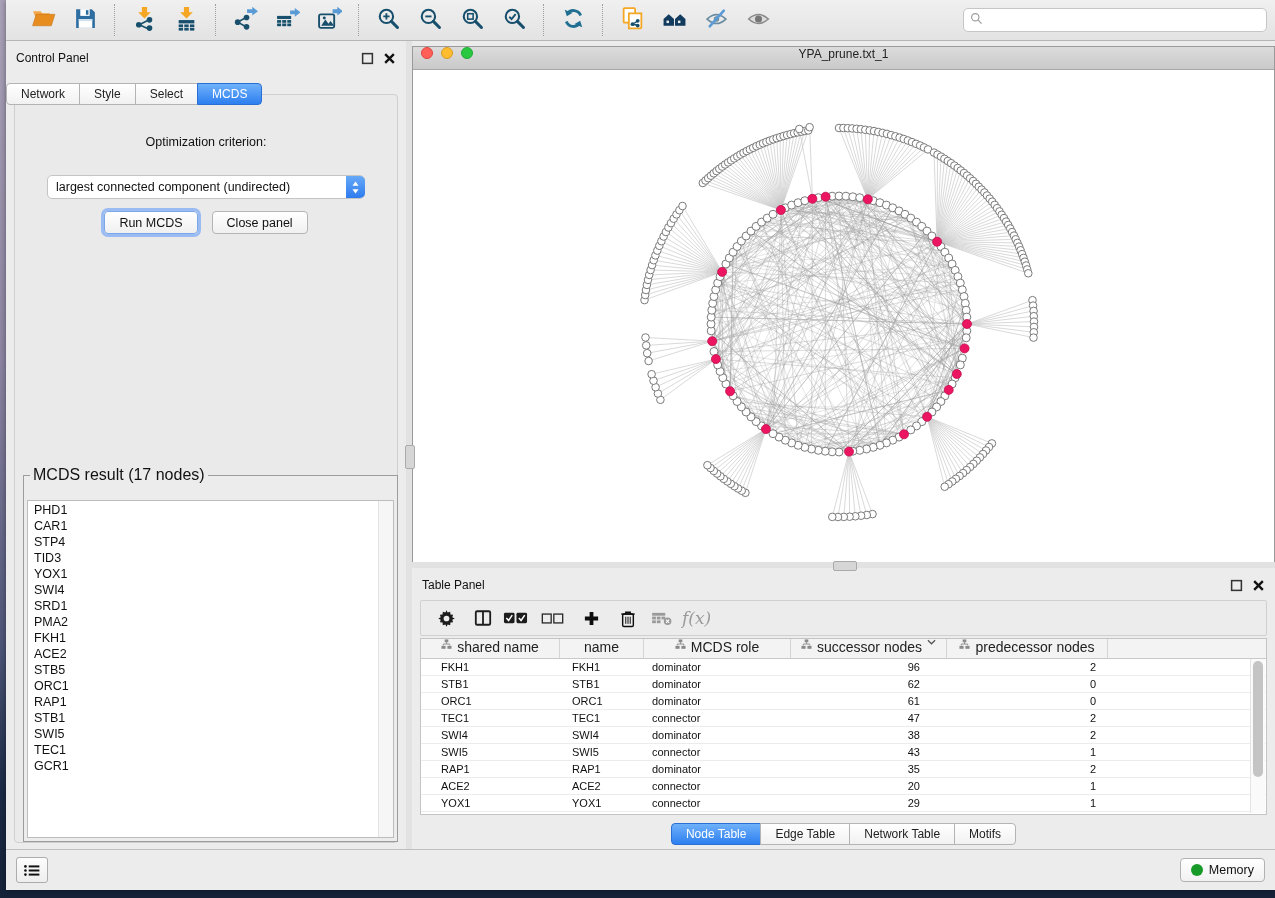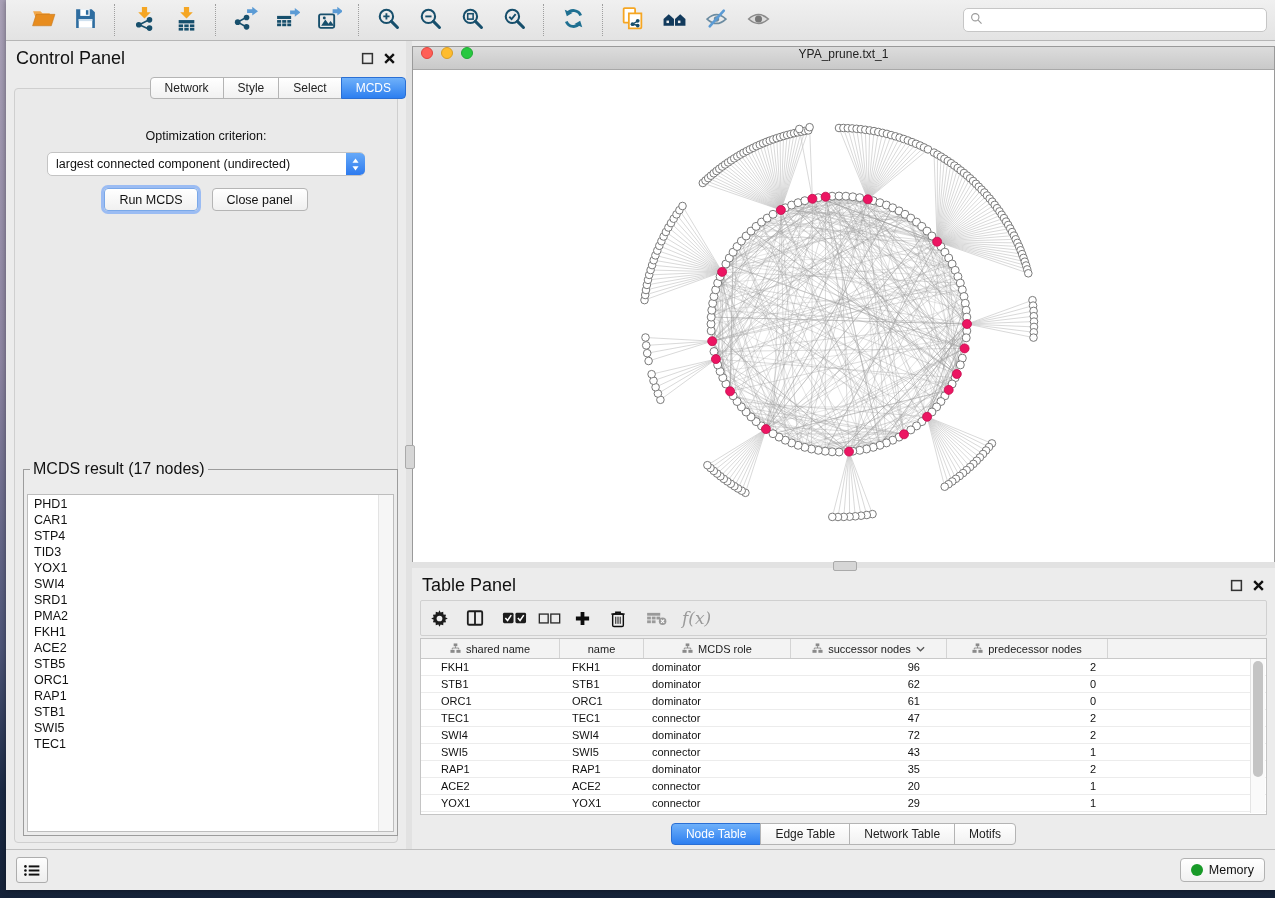--- a/index.html
+++ b/index.html
@@ -19,34 +19,34 @@
   #search-wrap{margin-left:auto;display:flex;align-items:center;background:#fff;
                border:1px solid #c6c6c6;border-radius:5px;height:22px;width:290px;padding:0 6px;}
   #search-wrap svg{width:13px;height:13px;flex:0 0 13px;}
   #search-input{border:none;outline:none;flex:1;height:18px;font-size:12px;background:transparent;
                 font-family:"Liberation Sans",sans-serif;}
   
   #main{flex:1;display:flex;min-height:0;}
   
   #control-panel{width:400px;flex:0 0 400px;display:flex;flex-direction:column;background:#ececec;}
   .panel-head{height:26px;display:flex;align-items:center;padding:4px 10px 0;}
-  .panel-title{font-size:18px;color:#111;}
+  .panel-title{font-size:12px;color:#111;}
   .panel-head .spacer{flex:1;}
   .mini-icon{width:13px;height:13px;margin-left:9px;display:inline-flex;cursor:pointer;}
   .mini-icon svg{width:100%;height:100%;}
-  .tabs-row{display:flex;justify-content:flex-end;margin-top:6px;position:relative;z-index:2;}
+  .tabs-row{display:flex;justify-content:flex-start;margin-top:12px;position:relative;z-index:2;}
   .seg-tab{font-size:12px;padding:3px 14px;background:linear-gradient(#ffffff,#f1f1f1);
            border:1px solid #b4b4b4;margin-left:-1px;color:#222;cursor:pointer;line-height:14px;}
   .seg-tab:first-child{border-radius:4px 0 0 4px;margin-left:0;}
   .seg-tab:last-child{border-radius:0 4px 4px 0;}
   .seg-tab.active{background:linear-gradient(#6fb1fa,#2d7ff0);border-color:#2a6fd4;color:#fff;}
   #cp-card{flex:1;margin:-11px 8px 6px;border:1px solid #cfcfcf;border-radius:4px;background:#eaeaea;
            position:relative;padding-top:26px;}
   .opt-label{text-align:center;font-size:12.5px;color:#111;margin-top:14px;}
-  #opt-select{width:316px;height:22px;margin:9px auto 0;background:#fff;border:1px solid #c4c4c4;
+  #opt-select{width:316px;height:22px;margin:26px auto 0;background:#fff;border:1px solid #c4c4c4;
               border-radius:5px;display:flex;align-items:center;cursor:pointer;position:relative;gap:40px;}
   #opt-select .sel-text{flex:1;font-size:12.5px;padding:0 8px;color:#111;white-space:nowrap;}
   #opt-select .stepper{width:19px;height:22px;margin-right:-1px;border-radius:0 5px 5px 0;
               background:linear-gradient(#66a9f8,#2e7bef);display:flex;align-items:center;justify-content:center;}
   #opt-select .stepper svg{width:9px;height:15px;}
   .btn-row{display:flex;justify-content:center;gap:14px;margin-top:12px;}
   .mac-btn{font-size:12.5px;font-family:"Liberation Sans",sans-serif;padding:3px 14px;height:23px;
            background:linear-gradient(#ffffff,#f0f0f0);border:1px solid #b5b5b5;border-radius:4px;
            color:#111;cursor:pointer;}
   .mac-btn.focused{box-shadow:0 0 0 3px rgba(90,150,250,.55);border-color:#7aa8e8;}
@@ -80,27 +80,27 @@
   .hub{fill:#ec1562;stroke:#c30d4e;stroke-width:.8;}
   
   #h-splitter{height:6px;flex:0 0 6px;background:#e2e2e2;position:relative;cursor:row-resize;}
   #h-splitter .grip{position:absolute;left:50%;top:-1px;margin-left:-11px;width:22px;height:8px;
                     background:#d6d6d6;border:1px solid #aaa;border-radius:2px;}
   
   #table-panel{flex:1;display:flex;flex-direction:column;min-height:0;}
   #tp-toolbar{height:34px;margin:2px 8px;background:#ececec;border:1px solid #d0d0d0;border-radius:2px;
               display:flex;align-items:center;padding:0 4px;}
   .tp-btn{height:28px;min-width:30px;border:none;background:transparent;display:flex;align-items:center;
-          justify-content:flex-start;margin:0 3px;cursor:pointer;padding:0 2px;}
+          justify-content:flex-end;margin:0 3px;cursor:pointer;padding:0 2px;}
   .tp-btn[disabled]{cursor:default;}
   .fx-label{font-family:"DejaVu Serif",serif;font-style:italic;font-size:17px;color:#9a9a9a;}
   #table-wrap{flex:1;margin:0 8px;background:#fff;border:1px solid #c4c4c4;position:relative;overflow:hidden;}
   .trow,#thead-row{display:grid;grid-template-columns:139px 84px 147px 156px 161px 1fr;}
   #thead-row{height:19px;background:#f3f3f3;border-bottom:1px solid #c9c9c9;}
-  .th{display:flex;align-items:center;justify-content:center;gap:5px;font-size:11px;color:#222;
+  .th{display:flex;align-items:flex-start;justify-content:center;gap:5px;font-size:14px;color:#222;
       border-right:1px solid #d4d4d4;overflow:hidden;white-space:nowrap;cursor:pointer;}
   .th:last-child{border-right:none;}
   .th svg.tree{width:11px;height:11px;}
   .th svg.sort{width:9px;height:6px;}
   .trow{height:16px;border-bottom:1px solid #ececec;}
   .td{font-size:11px;color:#111;line-height:16px;white-space:nowrap;overflow:hidden;}
   .td.c0{padding-left:20px;}
   .td.c1{padding-left:12px;}
   .td.c2{padding-left:8px;}
   .td.c3{text-align:right;padding-right:27px;}
@@ -341,20 +341,21 @@
                 <div class="list-item">SRD1</div>
                 <div class="list-item">PMA2</div>
                 <div class="list-item">FKH1</div>
                 <div class="list-item">ACE2</div>
                 <div class="list-item">STB5</div>
                 <div class="list-item">ORC1</div>
                 <div class="list-item">RAP1</div>
                 <div class="list-item">STB1</div>
                 <div class="list-item">SWI5</div>
                 <div class="list-item">TEC1</div>
+                <div class="list-item">GCR1</div>
               </div>
             <div id="mcds-scroll"></div>
           </div>
         </fieldset>
       </div>
     </div>
 
     <div id="v-splitter">
         <div class="grip"></div>
       </div>
@@ -1336,21 +1337,21 @@
                 <div class="td c1">TEC1</div>
                 <div class="td c2">connector</div>
                 <div class="td c3">47</div>
                 <div class="td c4">2</div>
                 <div></div>
               </div>
               <div class="trow">
                 <div class="td c0">SWI4</div>
                 <div class="td c1">SWI4</div>
                 <div class="td c2">dominator</div>
-                <div class="td c3">72</div>
+                <div class="td c3">38</div>
                 <div class="td c4">2</div>
                 <div></div>
               </div>
               <div class="trow">
                 <div class="td c0">SWI5</div>
                 <div class="td c1">SWI5</div>
                 <div class="td c2">connector</div>
                 <div class="td c3">43</div>
                 <div class="td c4">1</div>
                 <div></div>

